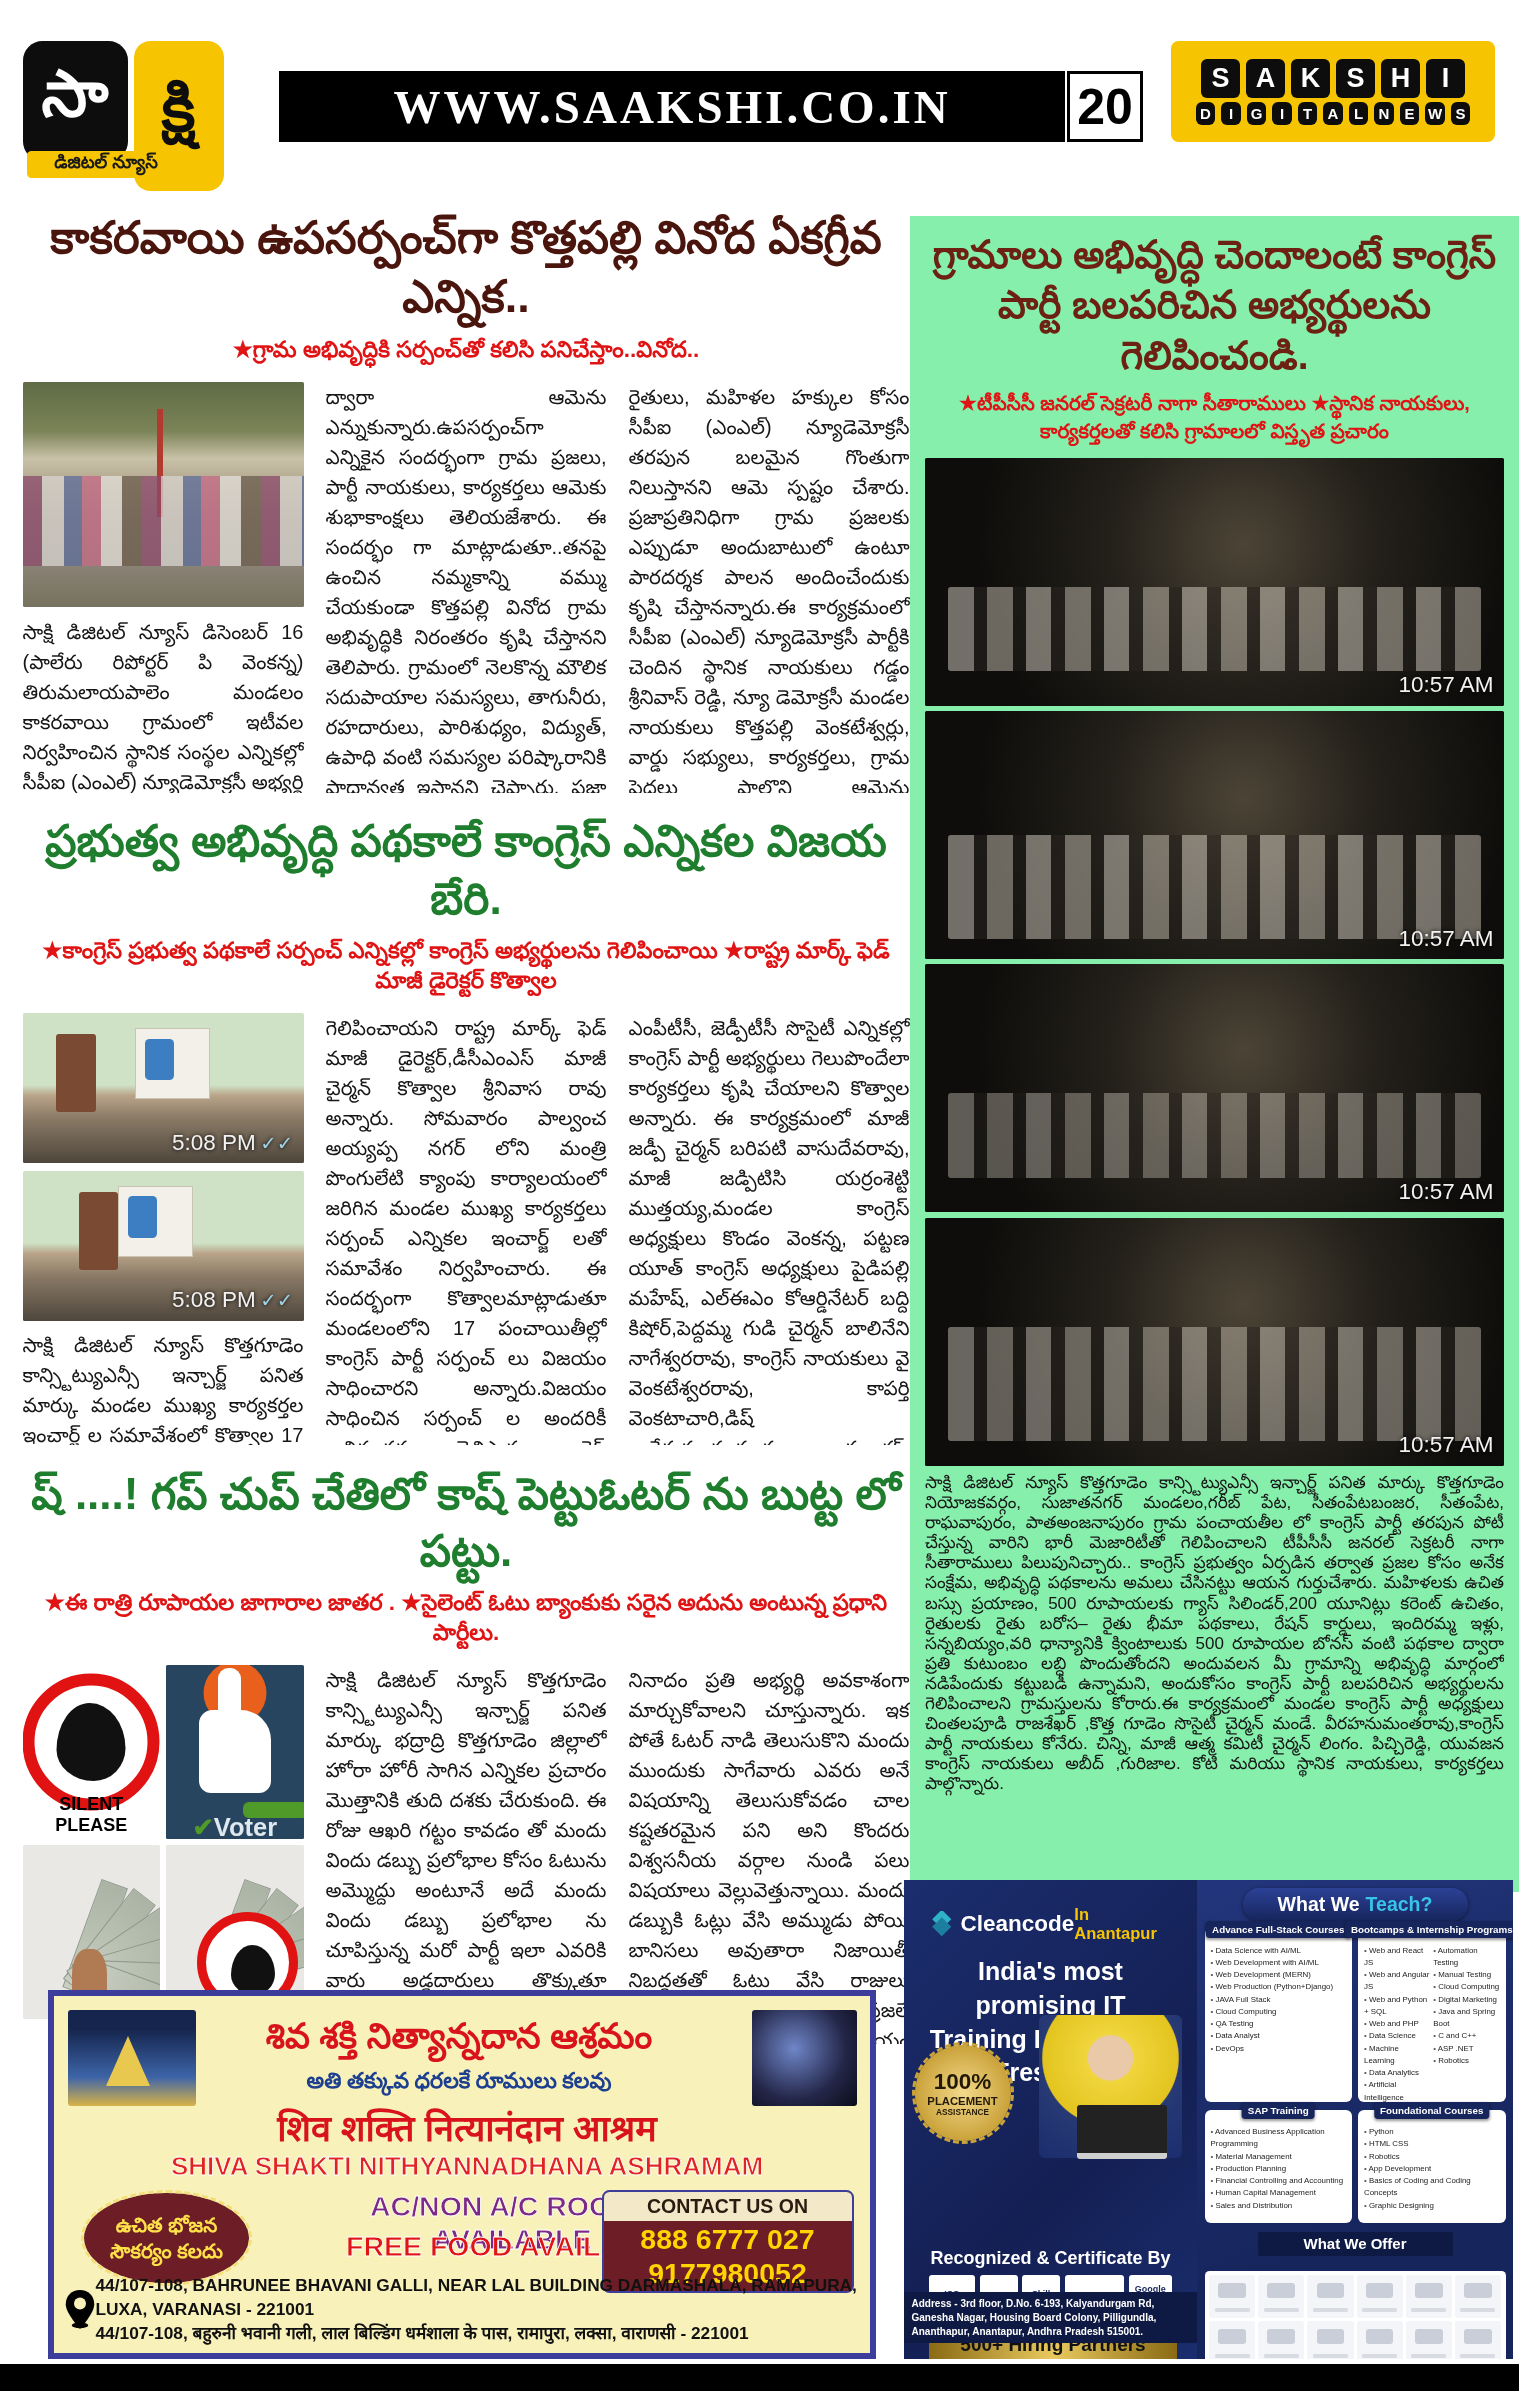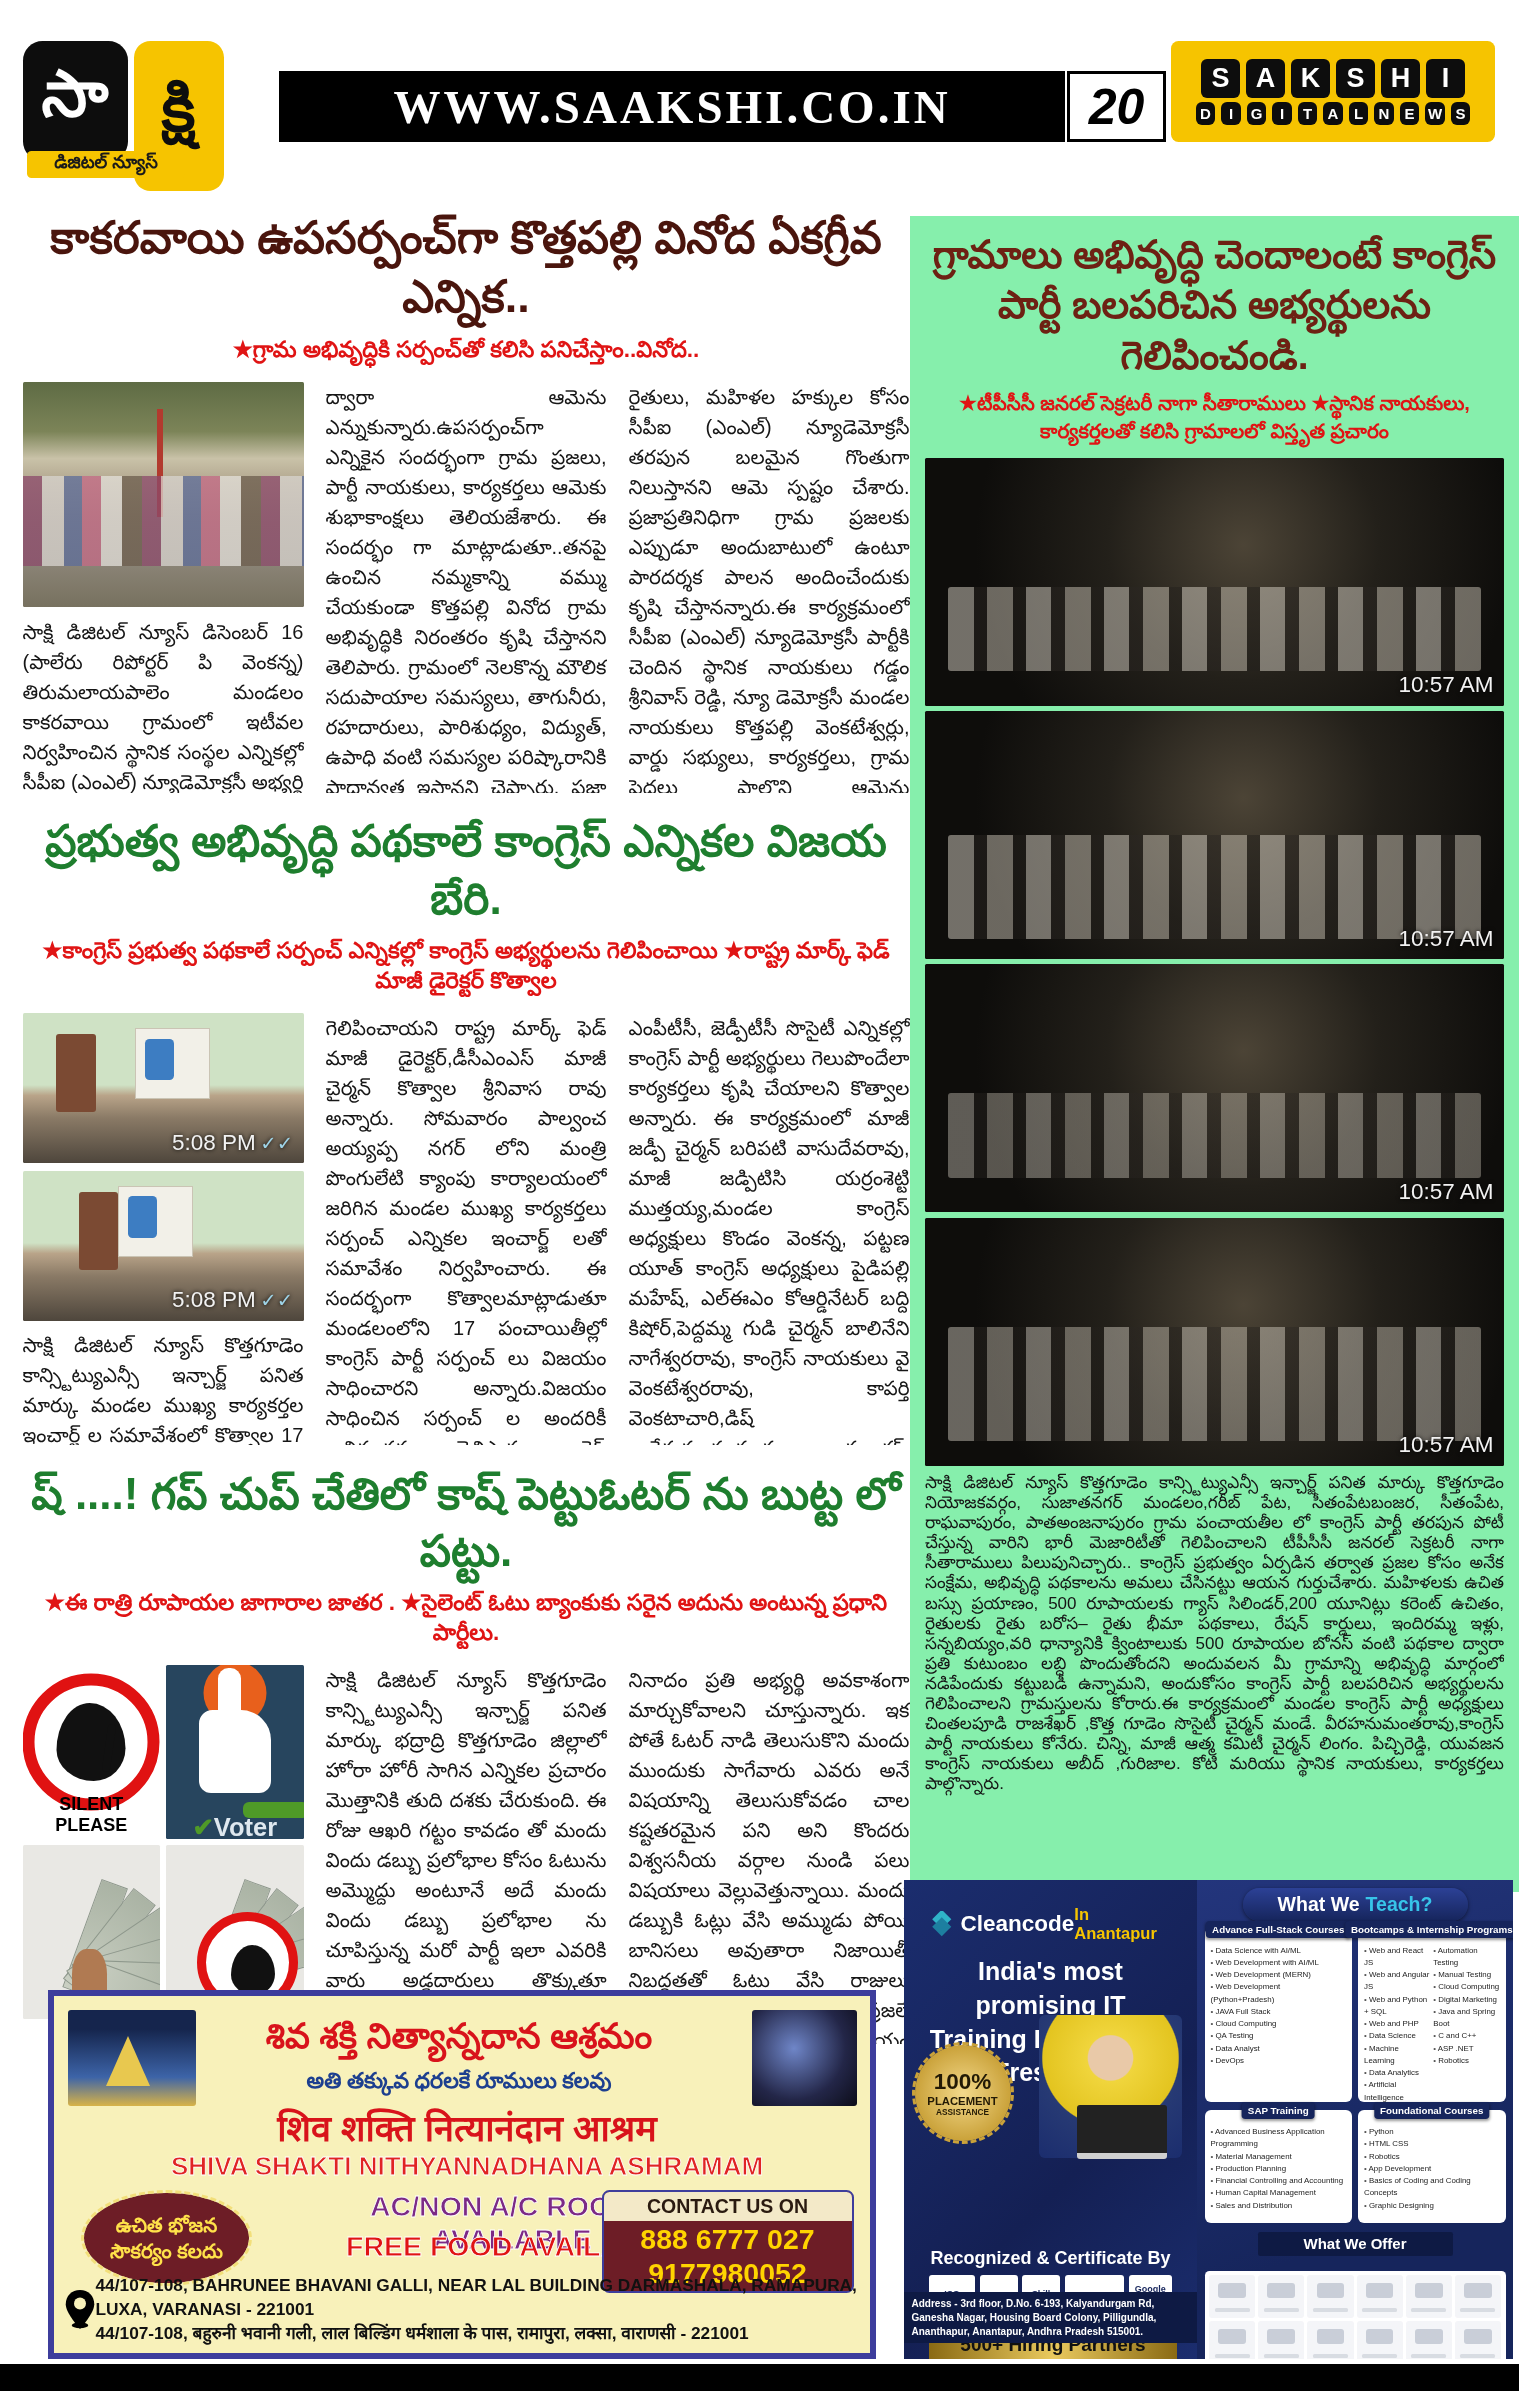--- a/index.html
+++ b/index.html
@@ -11,22 +11,22 @@
   .logo-row{display:flex;align-items:flex-start;}
   .logo-black{width:105px;height:120px;background:#0d0d0d;border-radius:19.5px;color:#fff;
               font-size:65px;font-weight:bold;display:flex;align-items:center;justify-content:center;}
   .logo-yellow{width:90px;height:150px;background:#f6c400;border-radius:16.5px;color:#0d0d0d;
                font-size:65px;font-weight:bold;display:flex;align-items:center;justify-content:center;margin-left:6px;}
   .logo-strip{position:absolute;left:4.5px;top:110px;width:158px;height:27px;background:#f6c400;
               color:#1a1a1a;font-size:18px;font-weight:bold;display:flex;align-items:center;justify-content:center;border-radius:4.5px;}
   .urlbar{position:absolute;left:279px;top:71px;width:786px;height:71px;background:#000;
           display:flex;align-items:center;justify-content:center;}
   .urlbar span{color:#fff;font-family:"Liberation Serif", serif;font-weight:bold;font-size:47px;letter-spacing:3px;}
-  .pagenum{position:absolute;left:1067px;top:71px;width:99px;height:71px;background:#fff;border:3.8px solid #000;
-           box-sizing:border-box;display:flex;align-items:center;justify-content:center;font-size:50px;font-weight:bold;color:#000;font-style:italic;}
+  .pagenum{position:absolute;left:1067px;top:71px;width:76px;height:71px;background:#fff;border:3.8px solid #000;
+           box-sizing:border-box;display:flex;align-items:center;justify-content:center;font-size:50px;font-weight:bold;color:#000;}
   .brand{position:absolute;left:1171px;top:41px;width:324px;height:101px;background:#f6c400;border-radius:7.5px;
          display:flex;flex-direction:column;align-items:center;justify-content:center;gap:4.5px;}
   .tiles{display:flex;gap:6px;}
   .tile{background:#0d0d0d;color:#fff;border-radius:6px;font-weight:bold;display:flex;align-items:center;justify-content:center;}
   .tile.big{width:39px;height:39px;font-size:27px;}
   .tile.small{width:19.5px;height:22.5px;font-size:15px;}
   
   .leftwrap{position:absolute;left:22.5px;top:209px;width:887px;}
   .headline{width:100%;text-align:center;font-weight:bold;line-height:1.3;}
   .h-a1{color:#4a150d;font-size:45px;}
@@ -391,21 +391,21 @@
         <span>What We</span>
         <i>Teach?</i>
       </div>
       <div class="cardrow" style="height:174px;">
         <div class="card">
           <div class="card-title">Advance Full-Stack Courses</div>
           <div>
               <div class="course">Data Science with AI/ML</div>
               <div class="course">Web Development with AI/ML</div>
               <div class="course">Web Development (MERN)</div>
-              <div class="course">Web Development (Python+Pradesh)</div>
+              <div class="course">Web Production (Python+Django)</div>
               <div class="course">JAVA Full Stack</div>
               <div class="course">Cloud Computing</div>
               <div class="course">QA Testing</div>
               <div class="course">Data Analyst</div>
               <div class="course">DevOps</div>
             </div>
         </div>
         <div class="card">
           <div class="card-title">Bootcamps &amp; Internship Programs</div>
           <div class="twocol">

